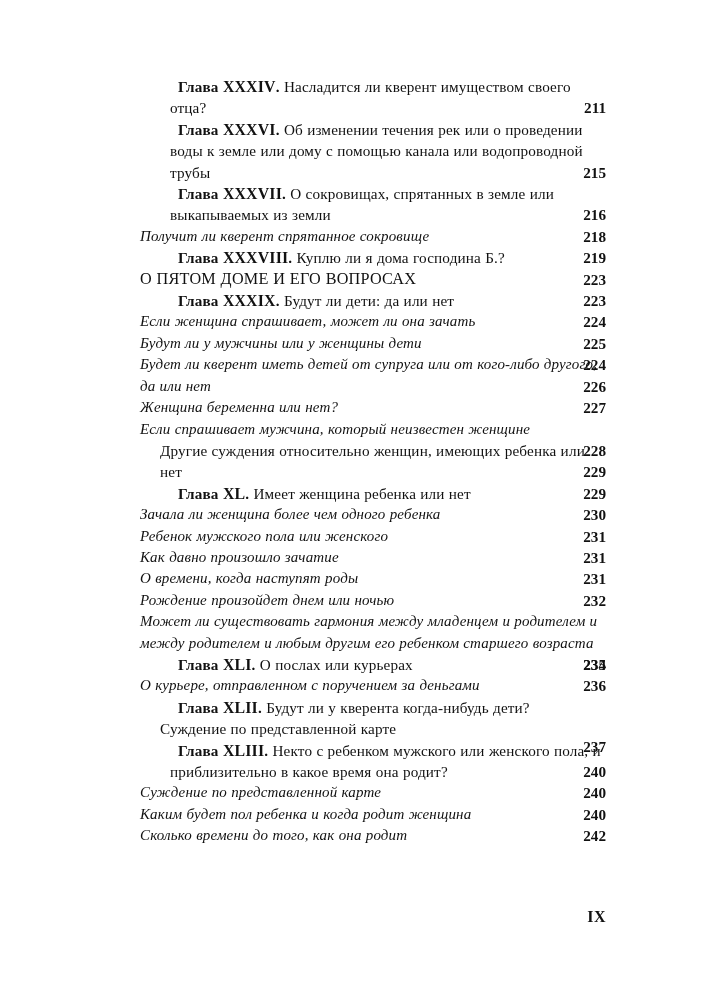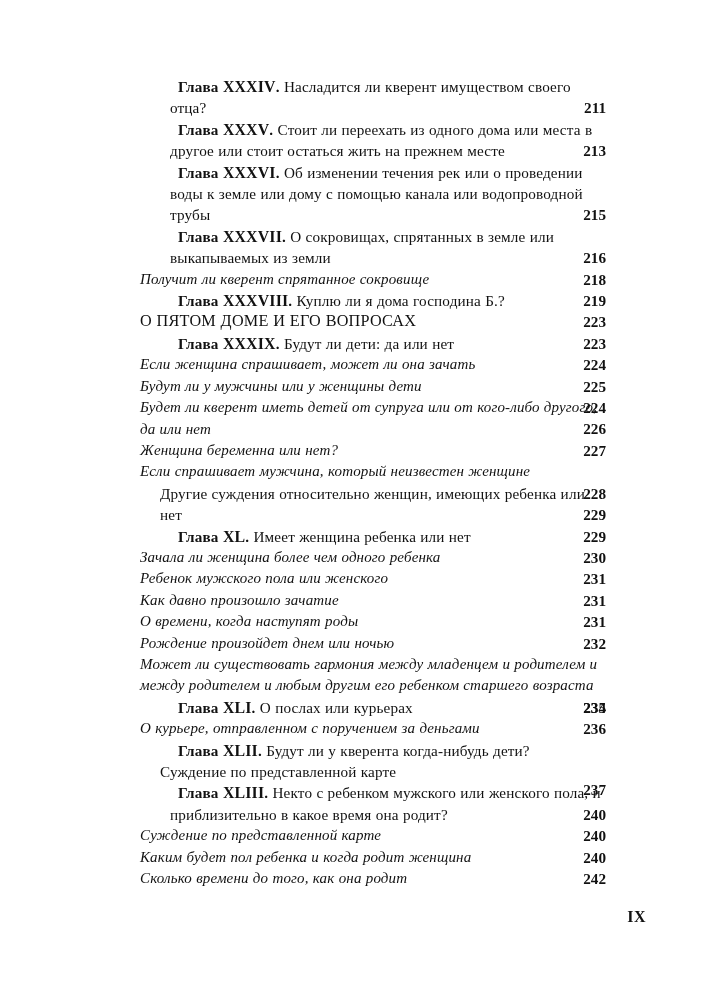--- a/index.html
+++ b/index.html
@@ -104,38 +104,33 @@
 
   .folio {
     position: absolute;
     left: 0;
     top: 908px;
     width: 606px;
     text-align: right;
     font-weight: bold;
     font-size: 16px;
     letter-spacing: 0.03em;
-    padding-left: 40px;
   }
 </style>
 </head>
 <body>
 
 <div class="page">
 
   <div class="toc" id="toc-list">
       <div class="entry lvl-chapter">
         <div class="entry-body"><span class="chap-word">Глава</span> <span class="chap-num">XXXIV</span><span class="chap-dot">.</span> <span class="entry-text">Насладится ли кверент имуществом своего отца?</span></div>
         <div class="pagenum" style="top: 21.4px;">211</div>
       </div>
       <div class="entry lvl-chapter">
-        <div class="entry-body"><span class="chap-word">Глава</span> <span class="chap-num">XXXV</span><span class="chap-dot">.</span> <span class="entry-text">Стоит ли переехать из одного дома или места в другое или стоит остаться жить на прежнем месте</span></div>
-        <div class="pagenum" style="top: 21.4px;">213</div>
-      </div>
-      <div class="entry lvl-chapter">
         <div class="entry-body"><span class="chap-word">Глава</span> <span class="chap-num">XXXVI</span><span class="chap-dot">.</span> <span class="entry-text">Об изменении течения рек или о проведении воды к земле или дому с помощью канала или водопроводной трубы</span></div>
         <div class="pagenum" style="top: 42.8px;">215</div>
       </div>
       <div class="entry lvl-chapter">
         <div class="entry-body"><span class="chap-word">Глава</span> <span class="chap-num">XXXVII</span><span class="chap-dot">.</span> <span class="entry-text">О сокровищах, спрятанных в земле или выкапываемых из земли</span></div>
         <div class="pagenum" style="top: 21.4px;">216</div>
       </div>
       <div class="entry lvl-item">
         <div class="entry-body"><span class="entry-text">Получит ли кверент спрятанное сокровище</span></div>
         <div class="pagenum" style="top: 0px;">218</div>

